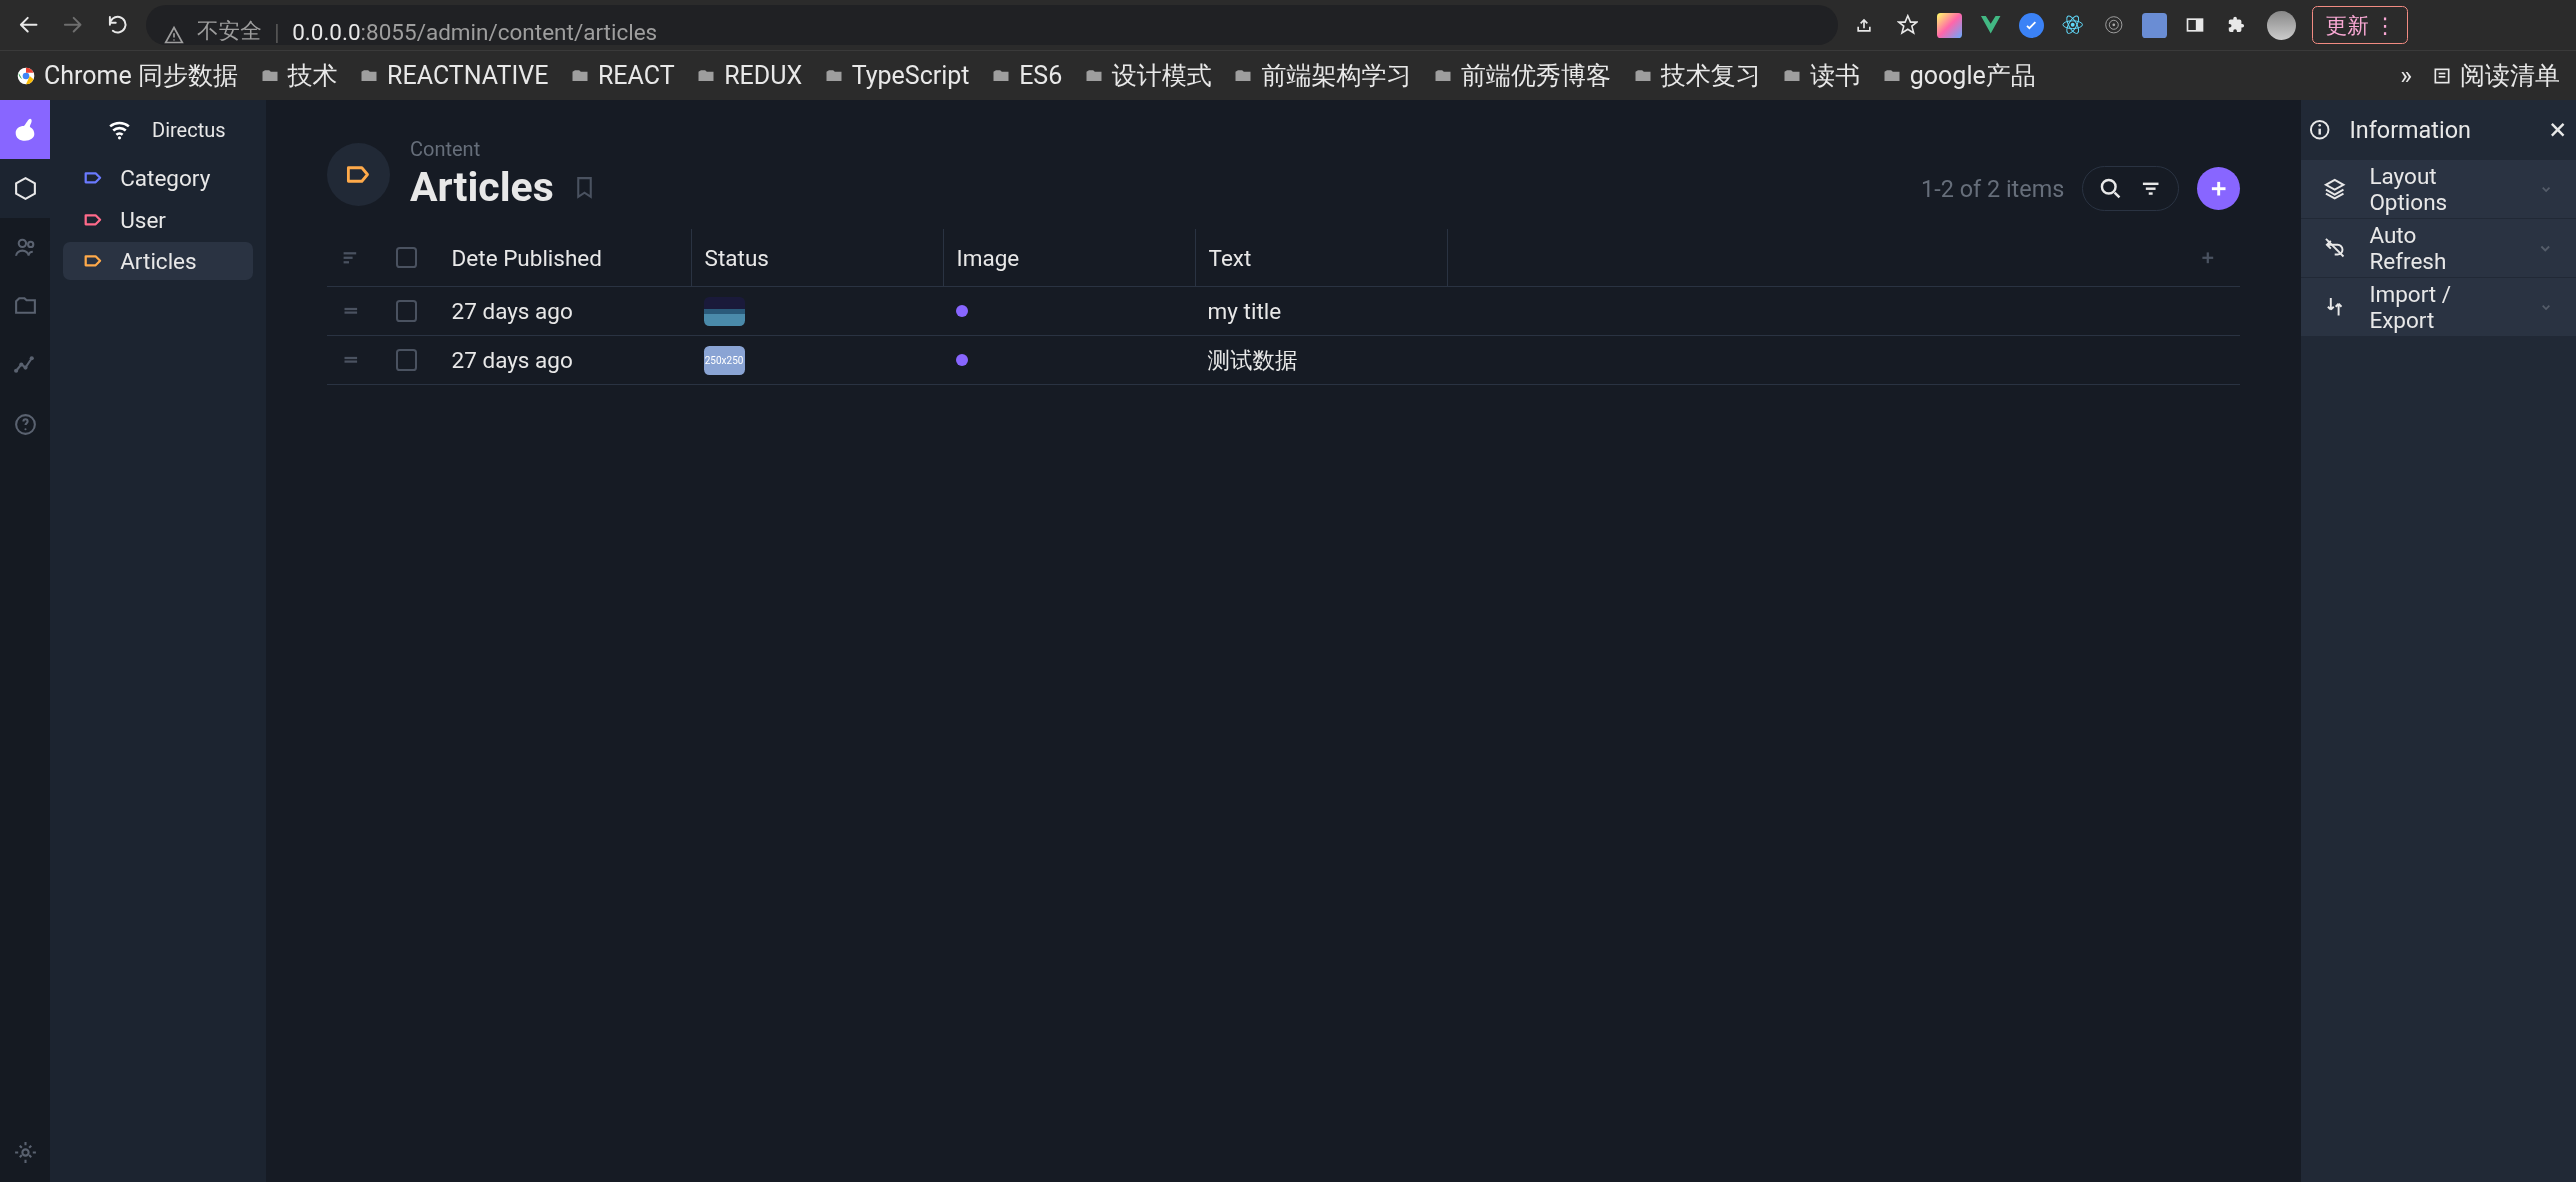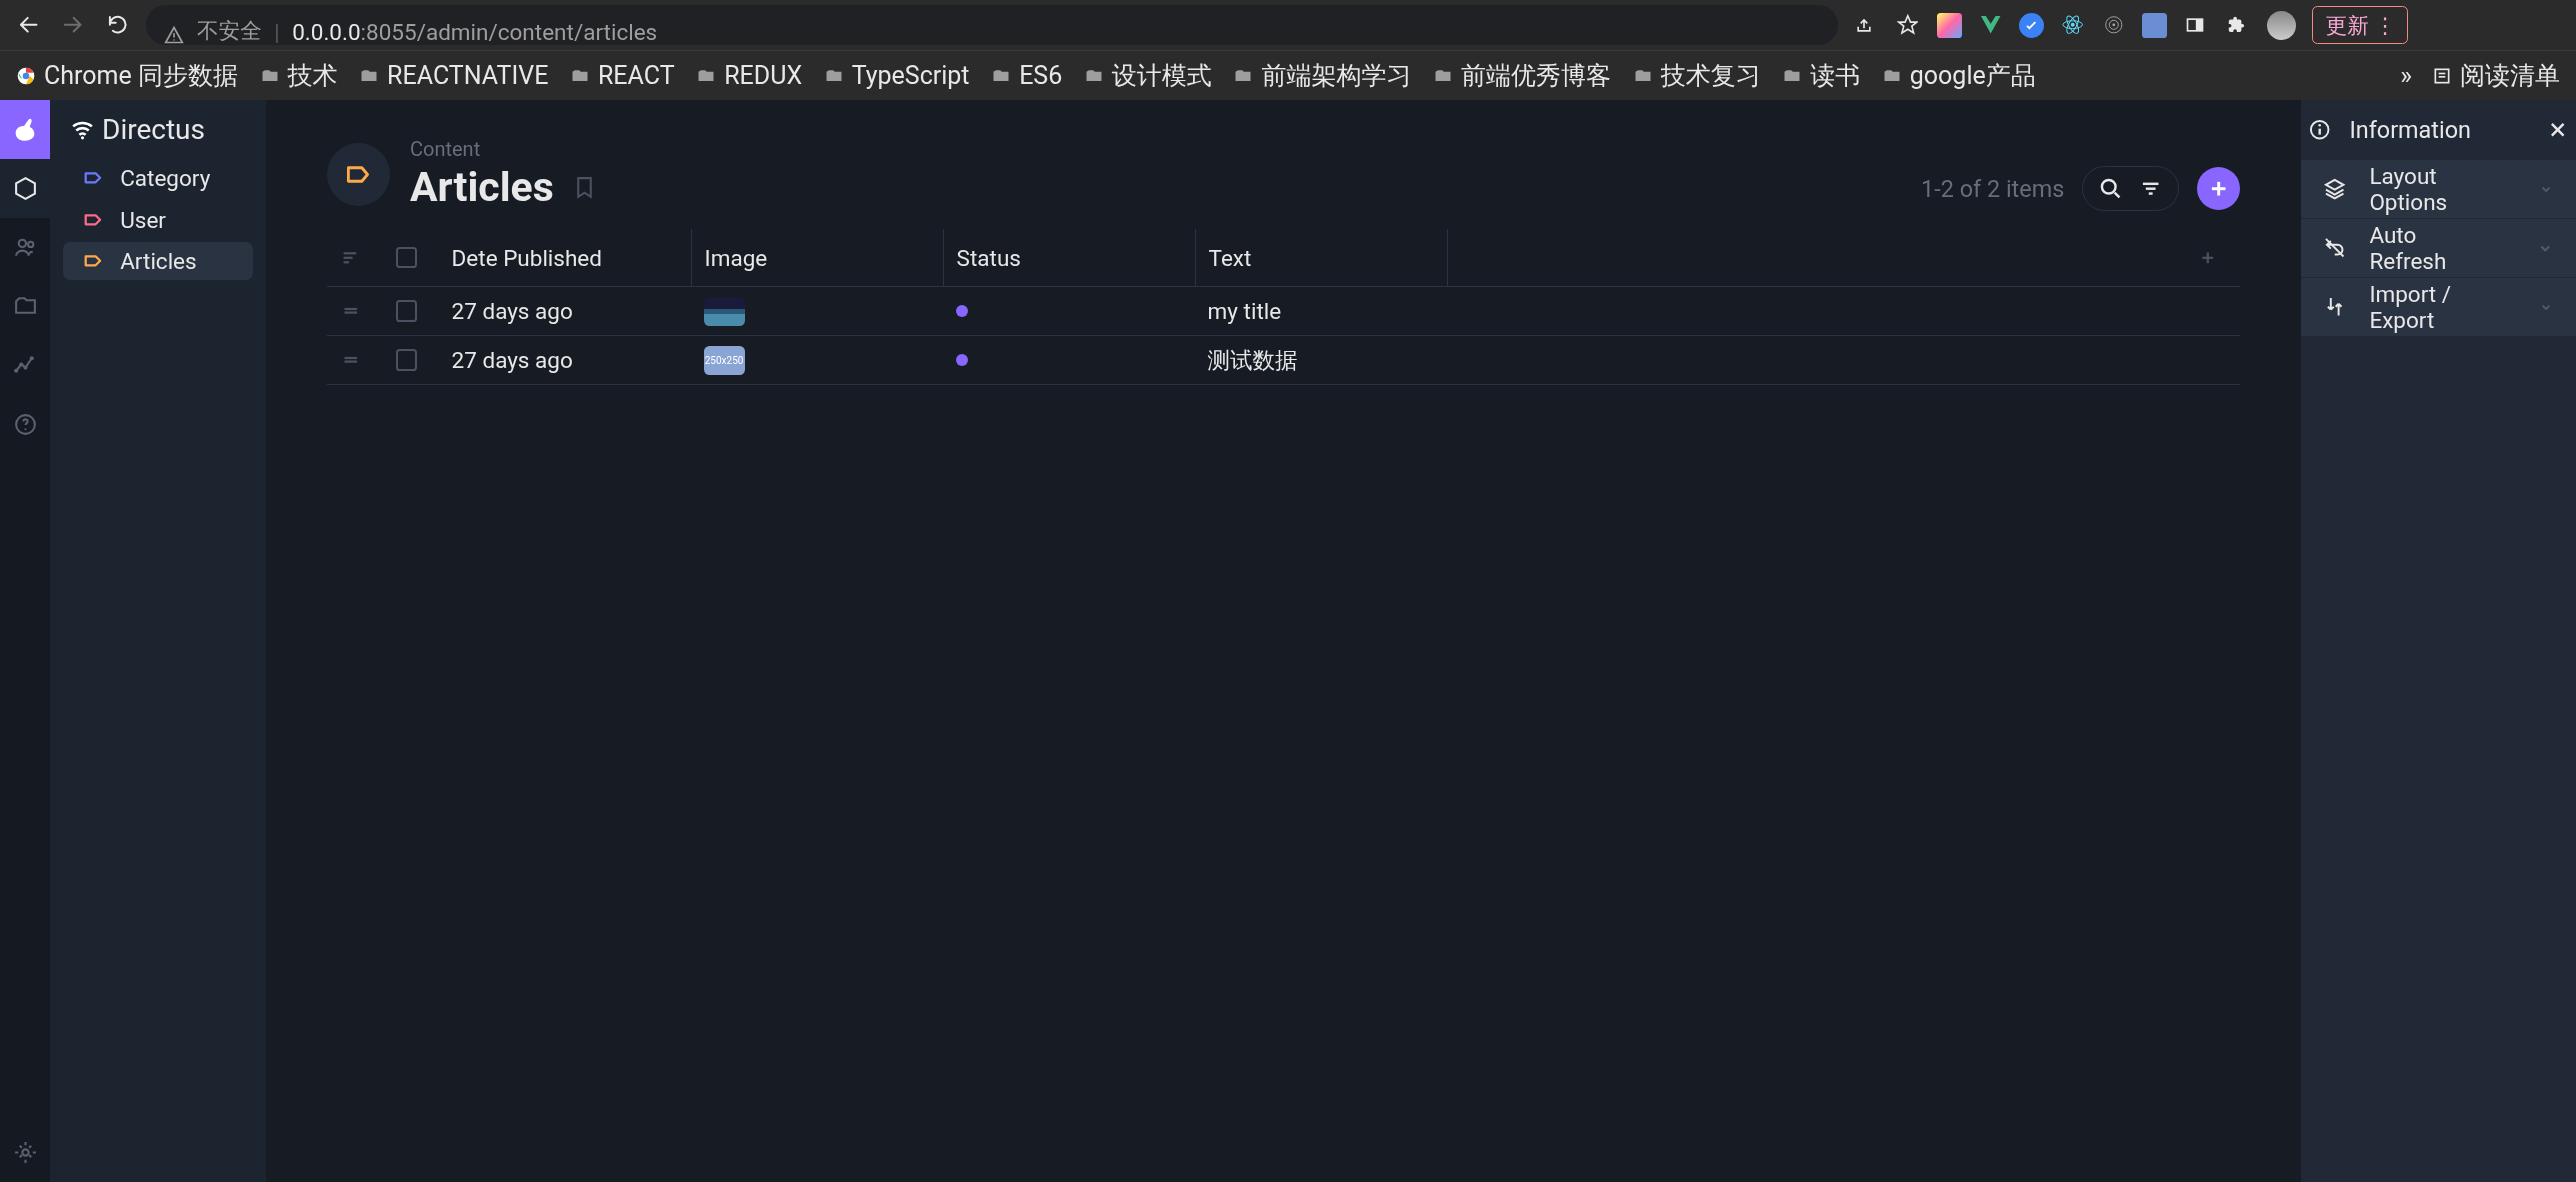--- a/index.html
+++ b/index.html
@@ -122,22 +122,23 @@
     .sidebar {
       width: 216px;
       background: #1c2430;
       padding-top: 0;
     }
     .sidebar-header {
       height: 59px;
       display: flex;
       align-items: center;
       padding: 0 20px;
-      gap: 7px;
-      font-size: 28px;
+      gap: 20px;
+      font-size: 20px;
+      margin-left: 37px;
     }
     .sidebar-item {
       height: 38px;
       display: flex;
       align-items: center;
       padding: 0 20px;
       gap: 16px;
       cursor: pointer;
       font-size: 22.5px;
       margin: 0 12.6px 3.6px;
@@ -594,22 +595,22 @@
           <svg class="sort-icon" width="21.6" height="21.6" viewBox="0 0 24 24">
               <line x1="4" y1="7" x2="18" y2="7" stroke="#4a5260" stroke-width="2.5"></line>
               <line x1="4" y1="12" x2="14" y2="12" stroke="#4a5260" stroke-width="2.5"></line>
               <line x1="4" y1="17" x2="10" y2="17" stroke="#4a5260" stroke-width="2.5"></line>
             </svg>
         </div>
         <div class="th">
             <div class="checkbox"></div>
           </div>
         <div class="th">Dete Published</div>
+        <div class="th bordered">Status</div>
         <div class="th bordered">Image</div>
-        <div class="th bordered">Status</div>
         <div class="th bordered">Text</div>
         <div class="th bordered"></div>
         <div class="th">
             <svg width="21.6" height="21.6" viewBox="0 0 24 24">
               <line x1="12" y1="6" x2="12" y2="18" stroke="#4a5260" stroke-width="2.5"></line>
               <line x1="6" y1="12" x2="18" y2="12" stroke="#4a5260" stroke-width="2.5"></line>
             </svg>
           </div>
       </div>
       <div id="table-body">

